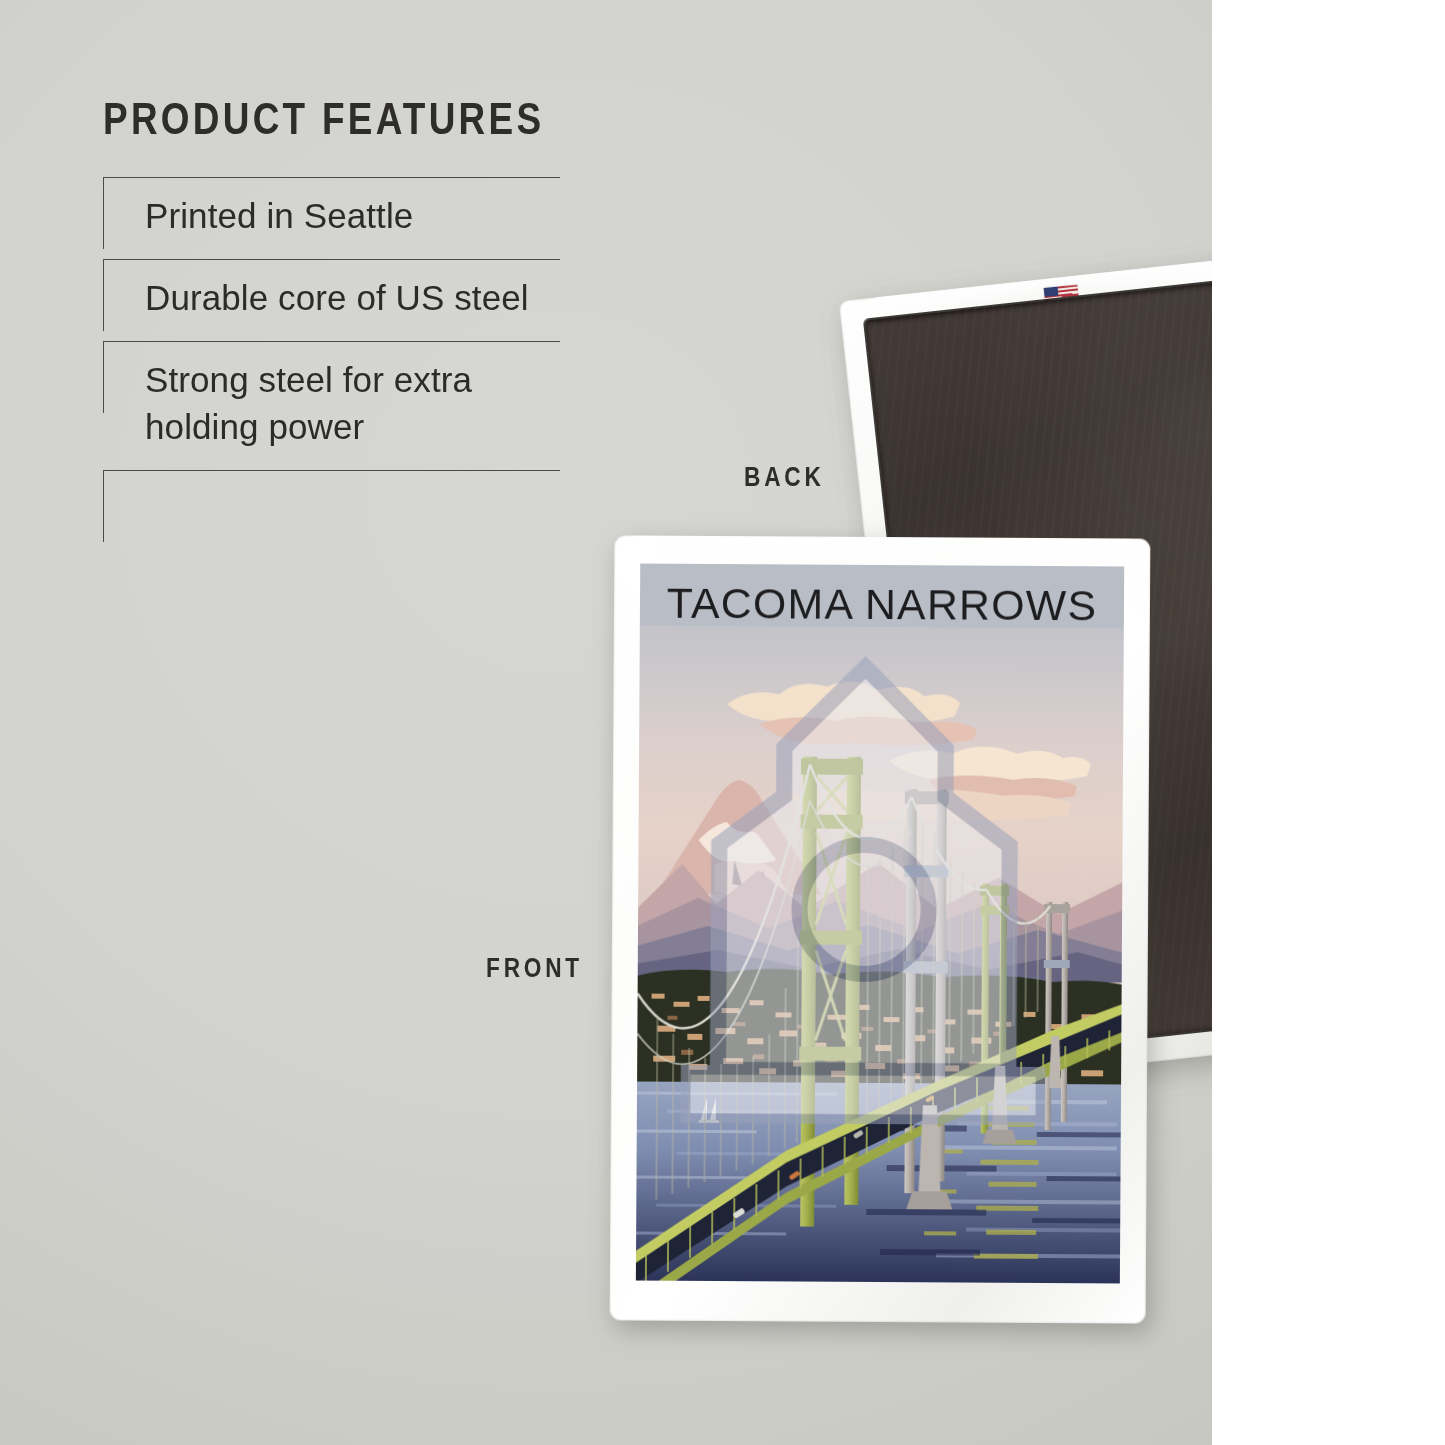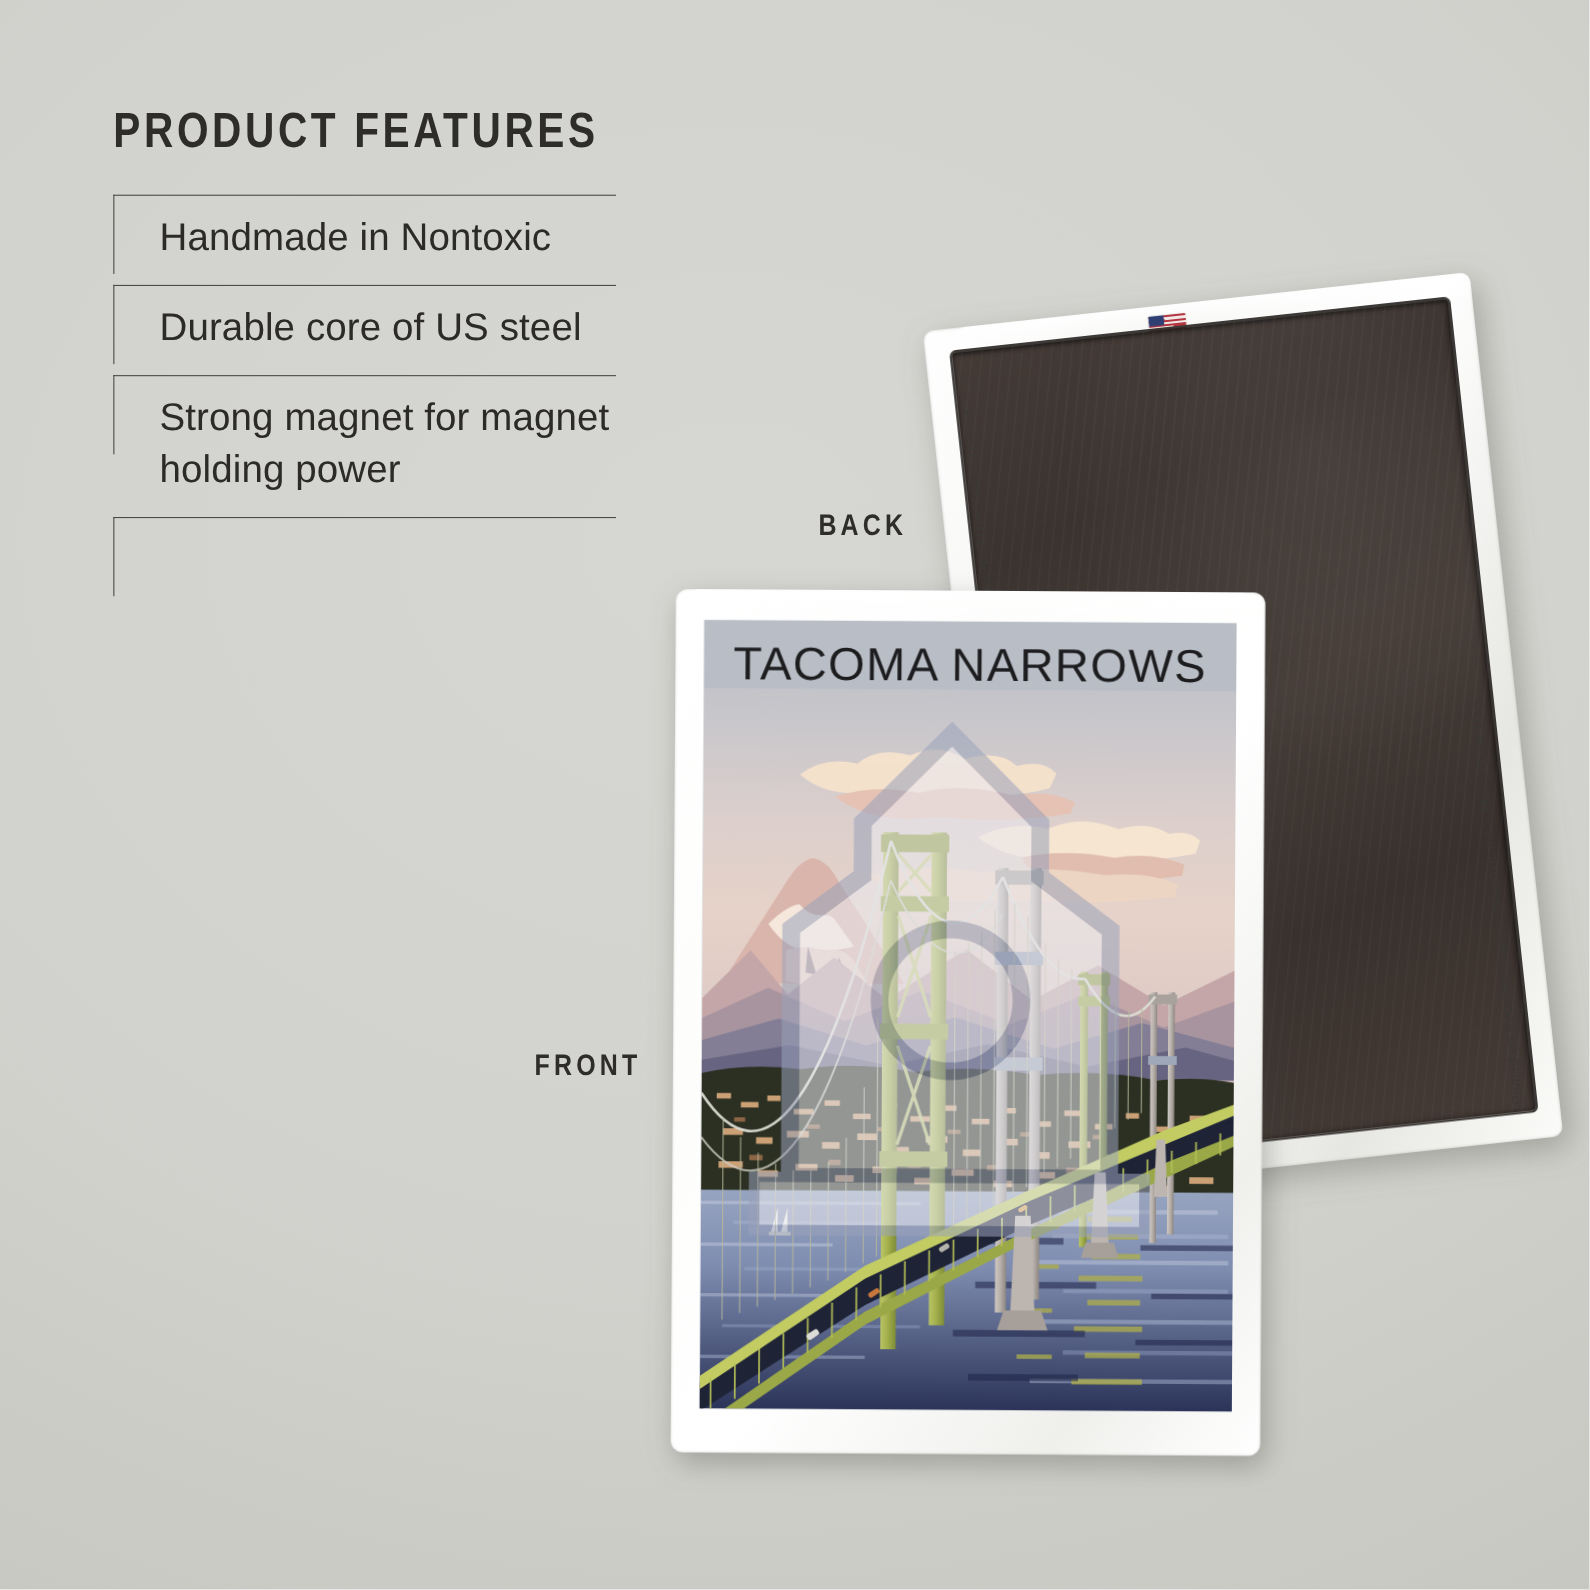--- a/index.html
+++ b/index.html
@@ -2,21 +2,21 @@
 <html><head>
 <meta charset="utf-8">
 <style>
   html, body {
     margin: 0;
     padding: 0;
     background: #ffffff;
   }
   #stage {
     position: relative;
-    width: 1445px;
+    width: 1212px;
     height: 1445px;
     overflow: hidden;
     background: #d0d0cc;
     font-family: "Liberation Sans", sans-serif;
   }
   
   #backdrop {
     position: absolute;
     inset: 0;
     background:
@@ -278,34 +278,34 @@
   <div id="backdrop"></div>
 
   <div id="features">
     <div id="features-title">PRODUCT FEATURES</div>
 
     <div id="feature-list">
 
       <div class="feature-item">
         <div class="feature-rule"></div>
         <div class="feature-tick"></div>
-        <div class="feature-text">Handmade in Nontoxic</div>
+        <div class="feature-text">Printed in Seattle</div>
       </div>
 
       <div class="feature-item">
         <div class="feature-rule"></div>
         <div class="feature-tick"></div>
         <div class="feature-text">Durable core of US steel</div>
       </div>
 
 
       <div class="feature-item">
         <div class="feature-rule"></div>
         <div class="feature-tick"></div>
-        <div class="feature-text">Strong magnet for magnet holding power</div>
+        <div class="feature-text">Strong steel for extra holding power</div>
       </div>
 
       <div class="feature-item">
         <div class="feature-rule"></div>
         <div class="feature-tick"></div>
       </div>
 
     </div>
   </div>
 

